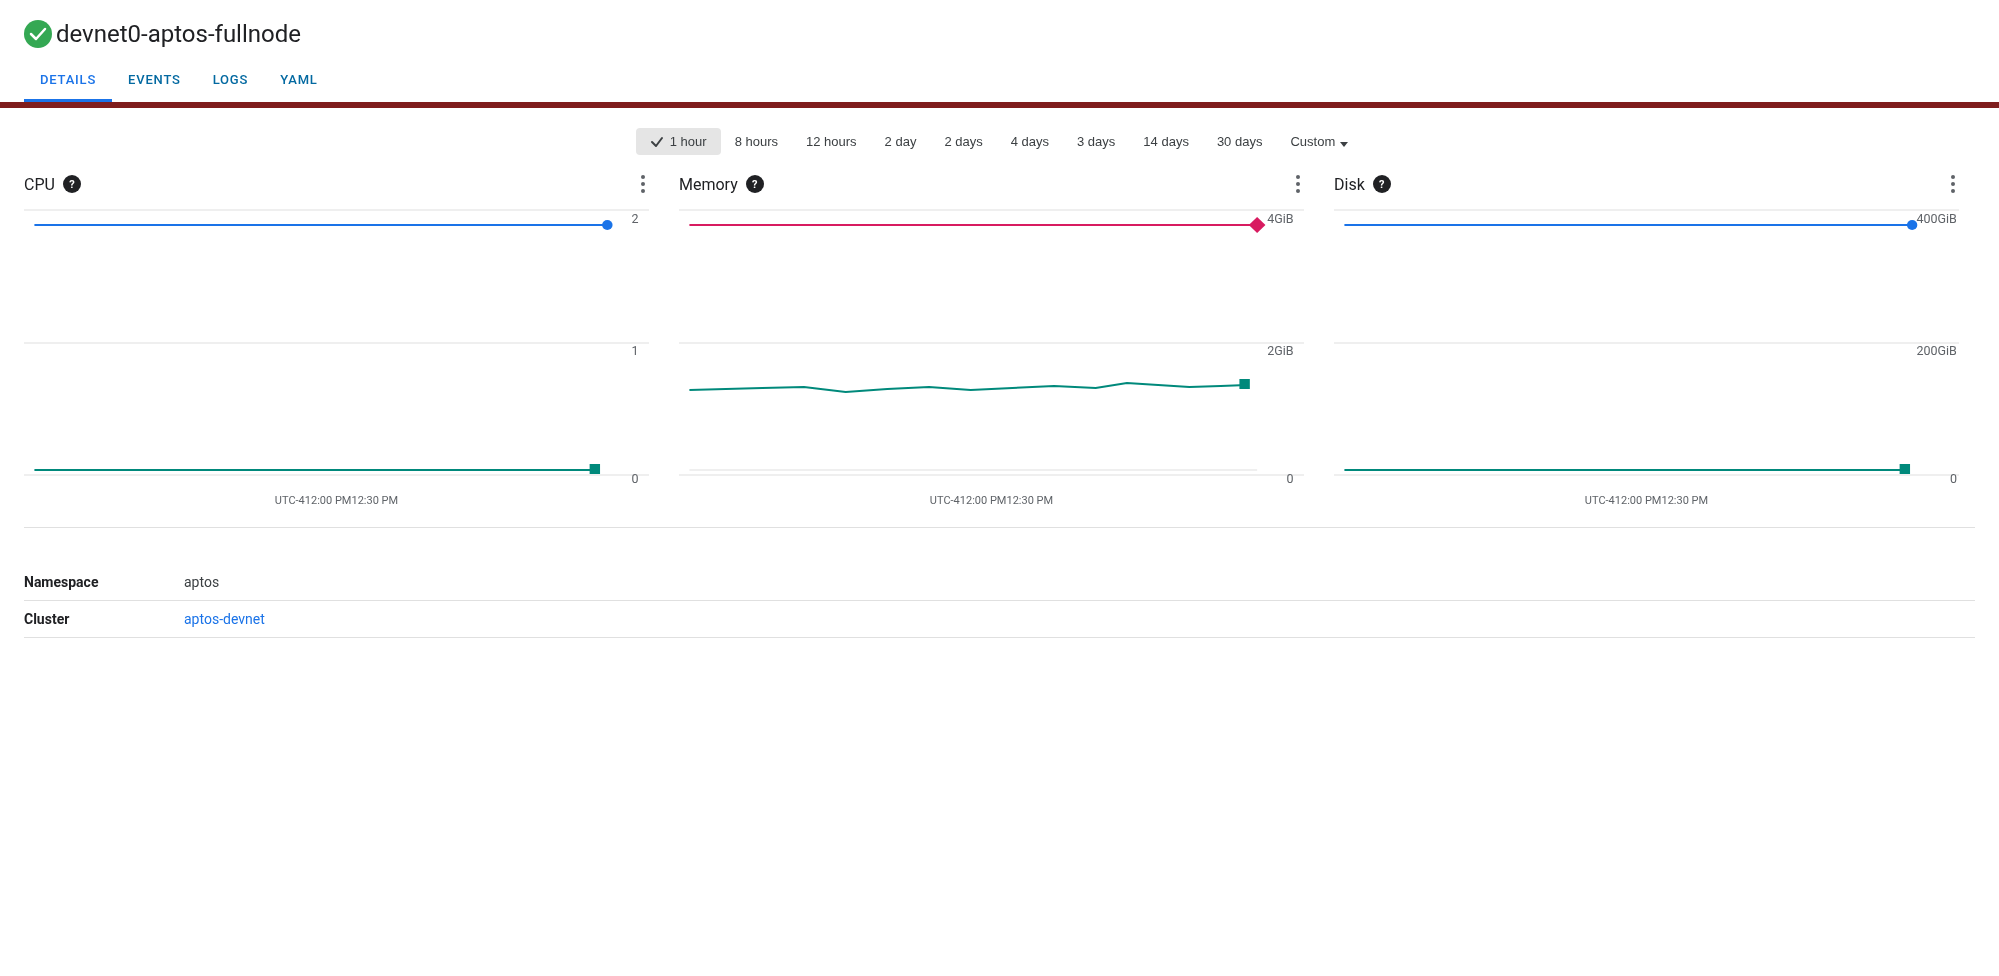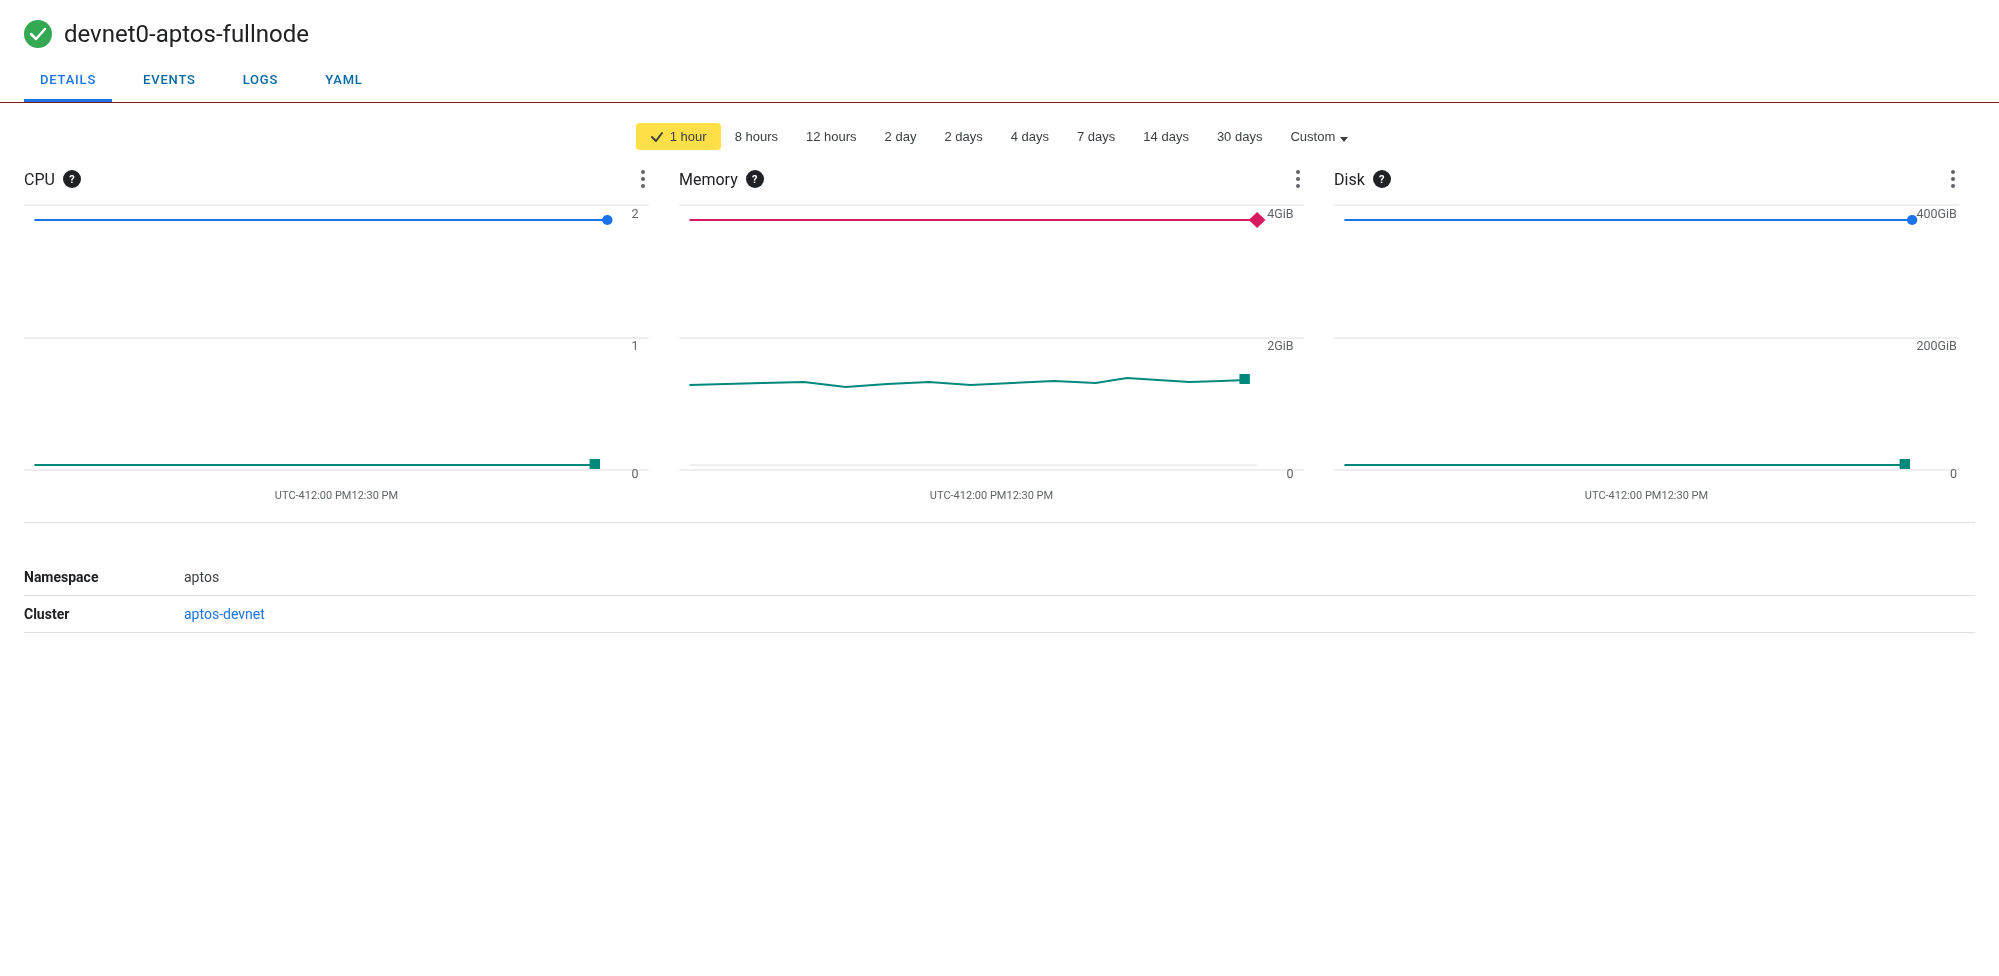--- a/index.html
+++ b/index.html
@@ -1,28 +1,28 @@
 <!DOCTYPE html>
 <html><head>
   <meta charset="utf-8">
   <style>
     * { box-sizing: border-box; margin: 0; padding: 0; }
     body { font-family: 'Roboto', Arial, sans-serif; background: #fff; color: #202124; font-size: 14px; }
 
-    .header { display: flex; align-items: center; padding: 20px 24px 0; gap: 12px; }
+    .header { display: flex; align-items: center; padding: 20px 24px 0; gap: 4px; }
     .header-icon { width: 28px; height: 28px; }
     .header-title { font-size: 24px; font-weight: 400; color: #202124; }
 
-    .tabs { display: flex; padding: 0 24px; border-bottom: 1px solid #7f1d1d; margin-top: 12px; gap: 15px; }
+    .tabs { display: flex; padding: 0 24px; border-bottom: 6px solid #7f1d1d; margin-top: 12px; }
     .tab { padding: 12px 16px; font-size: 13px; font-weight: 500; color: #0369a1; cursor: pointer; letter-spacing: 0.8px; text-transform: uppercase; border-bottom: 3px solid transparent; }
     .tab.active { color: #1a73e8; border-bottom: 3px solid #1a73e8; }
 
     .time-selector { display: flex; align-items: center; justify-content: center; padding: 20px 24px 16px; gap: 0; }
     .time-btn { padding: 6px 14px; font-size: 13px; color: #3c4043; cursor: pointer; background: none; border: none; white-space: nowrap; }
-    .time-btn.active { background: #fde047; border-radius: 4px; display: flex; align-items: center; gap: 6px; font-weight: 500; }
+    .time-btn.active { background: #e5e5e5; border-radius: 4px; display: flex; align-items: center; gap: 6px; font-weight: 500; }
     .time-btn.custom { display: flex; align-items: flex-end; gap: 4px; }
 
     .charts-container { display: flex; padding: 0 24px; gap: 14px; }
     .chart-panel { flex: 1; min-width: 0; padding: 0 16px 0 0; }
     .chart-panel:first-child { padding-left: 0; }
 
     .chart-header { display: flex; align-items: center; justify-content: space-between; margin-bottom: 8px; }
     .chart-title-row { display: flex; align-items: center; gap: 8px; }
     .chart-title { font-size: 16px; font-weight: 400; color: #202124; }
     .help-icon { width: 18px; height: 18px; background: #202124; border-radius: 50%; display: flex; align-items: center; justify-content: center; color: #fff; font-size: 11px; font-weight: bold; cursor: pointer; flex-shrink: 0; }
@@ -65,21 +65,21 @@
     <svg width="14" height="14" viewBox="0 0 14 14">
         <polyline points="2,7 6,11 12,3" stroke="#3c4043" stroke-width="2" fill="none" stroke-linecap="round" stroke-linejoin="round"></polyline>
       </svg>
     1 hour
   </button>
   <button class="time-btn">8 hours</button>
   <button class="time-btn">12 hours</button>
   <button class="time-btn">2 day</button>
   <button class="time-btn">2 days</button>
   <button class="time-btn">4 days</button>
-  <button class="time-btn">7 days</button>
+  <button class="time-btn">3 days</button>
   <button class="time-btn">14 days</button>
   <button class="time-btn">30 days</button>
   <button class="time-btn custom">
     Custom
     <svg width="10" height="10" viewBox="0 0 10 10">
         <polygon points="1,3 9,3 5,8" fill="#3c4043"></polygon>
       </svg>
   </button>
 </div>
 

